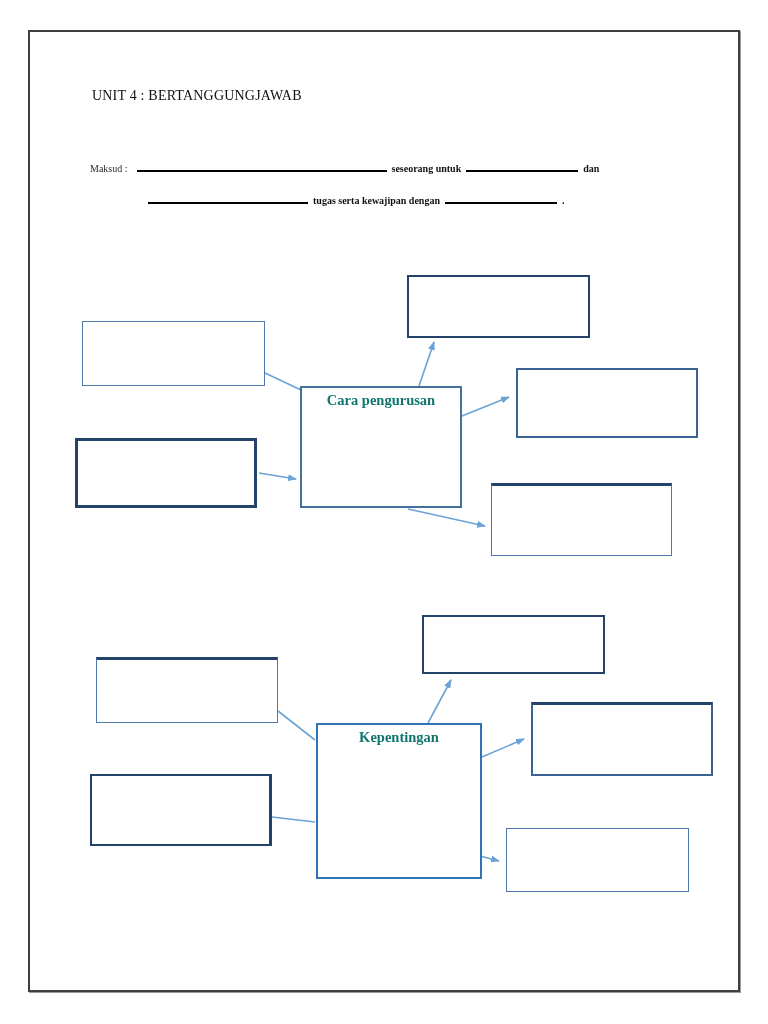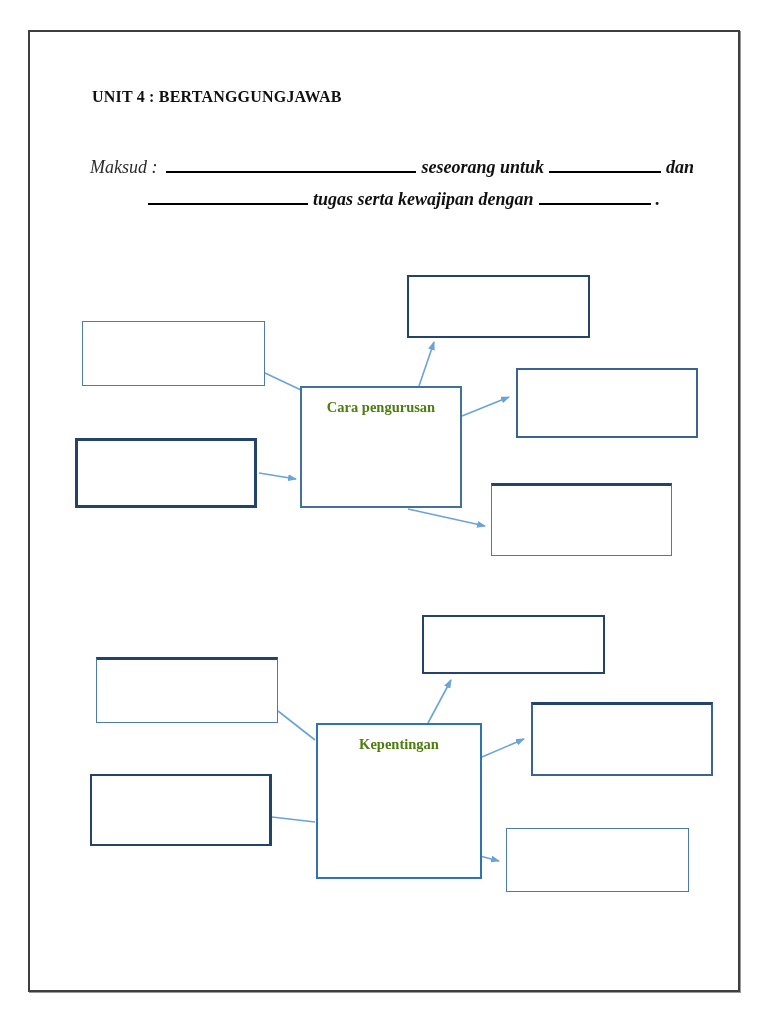--- a/index.html
+++ b/index.html
@@ -6,43 +6,43 @@
   .page{
     position:relative;width:768px;height:1024px;background:#fff;overflow:hidden;
     font-family:"Liberation Serif","DejaVu Serif",serif;color:#111;
   }
   .frame{
     position:absolute;left:28px;top:30px;width:712px;height:962px;
     border:2px solid #3f3f3f;box-sizing:border-box;background:#fff;
     box-shadow:1px 1px 0 #9a9a9a;
   }
   .title{
-    position:absolute;left:92px;top:88px;font-size:16px;font-weight:bold;
+    position:absolute;left:92px;top:88px;font-size:14px;font-weight:normal;
     letter-spacing:.2px;white-space:nowrap;
   }
-  .defline{position:absolute;font-size:18px;white-space:nowrap;font-style:italic;}
+  .defline{position:absolute;font-size:10px;white-space:nowrap;}
   .defline .lbl{font-weight:normal;color:#2b2b2b;margin-right:4px;}
   .defline .btxt{font-weight:bold;color:#101010;}
   .blank{
     display:inline-block;height:13px;border-bottom:2px solid #000;
     vertical-align:baseline;margin:0 5px;
   }
   .w1{width:250px}.w2{width:112px}.w3{width:160px}.w4{width:112px}
   .abox{position:absolute;background:#fff;box-sizing:border-box;}
   .bd-dark{border:2px solid var(--box-dark,#24436b);}
   .bd-med{border:2px solid var(--box-med,#3a6293);}
   .bd-light{border:1.5px solid var(--box-light,#4d7aab);}
   .thick{border-width:3px;}
   .tt{border-top-width:3px;border-top-color:var(--box-dark,#24436b);}
   .rt{border-right-width:3px;border-right-color:var(--box-dark,#24436b);}
   .center1{border:2px solid var(--center1,#41719c);}
   .center2{border:2.5px solid var(--center2,#2e74b5);}
   .ctext{
     text-align:center;font-weight:bold;font-size:14.5px;line-height:25px;
-    padding-top:7px;color:#4d7c0f;
+    color:#0f766e;
   }
   .ctext span{display:block;}
   svg.connectors{position:absolute;left:0;top:0;pointer-events:none;}
   svg.connectors line{stroke:var(--arrow,#6ba3d6);stroke-width:1.6;}
 </style>
 </head>
 <body>
 
 <div class="page">
   <div class="frame"></div>

